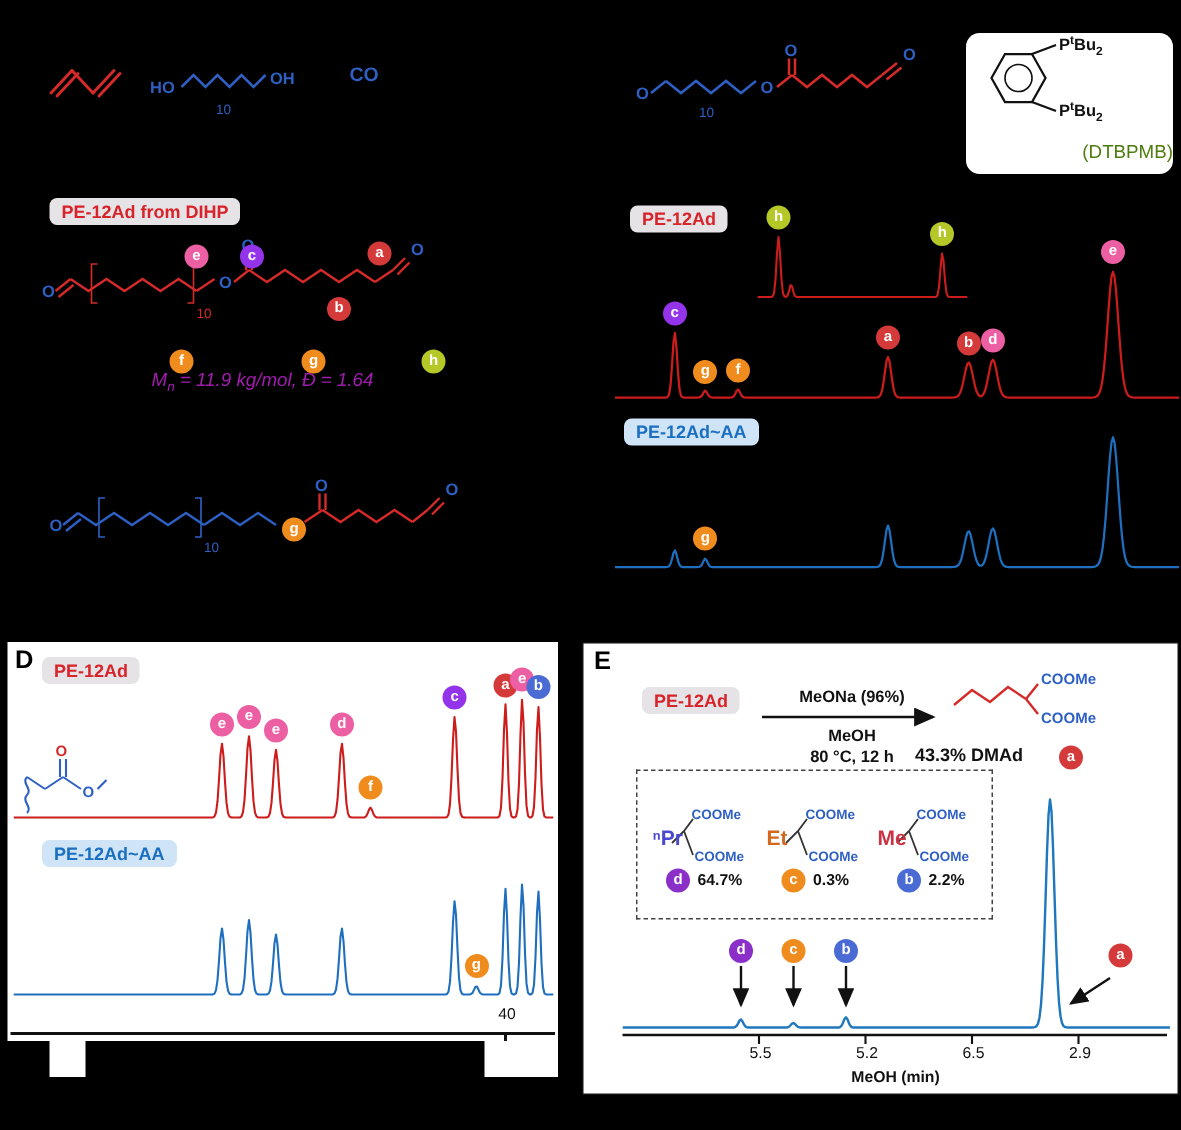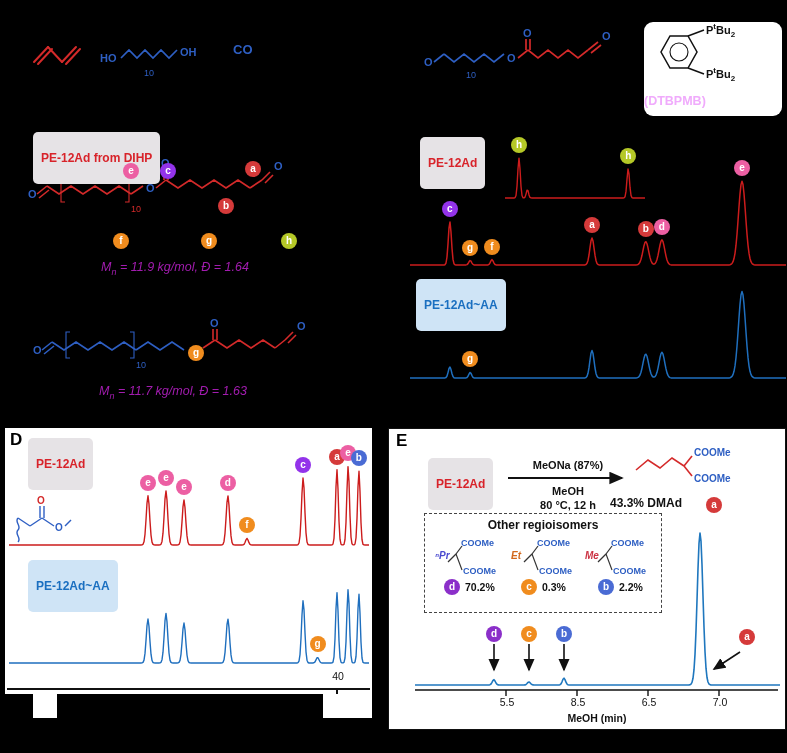--- a/index.html
+++ b/index.html
@@ -3,40 +3,40 @@
 <meta charset="utf-8">
 <style>
   *{margin:0;padding:0;box-sizing:border-box}
   body{background:#000;font-family:"Liberation Sans",sans-serif}
   #fig{position:relative;width:787px;height:753px;background:#000;overflow:hidden}
   .abs{position:absolute}
   svg{font-family:"Liberation Sans",sans-serif}
   .panel{position:absolute;background:#fff}
   .circ{position:absolute;width:16px;height:16px;border-radius:50%;color:#fff;font-size:10px;
         font-weight:bold;display:flex;align-items:center;justify-content:center;line-height:1;z-index:30}
-  .badge{position:absolute;border-radius:5px;padding:19px 8px;font-size:12px;font-weight:bold;white-space:nowrap;z-index:20}
+  .badge{position:absolute;border-radius:5px;padding:2px 8px;font-size:12px;font-weight:bold;white-space:nowrap;z-index:20}
   .badge.red{background:#e6e3e6;color:#d8232a}
   .badge.blue{background:#cfe4f6;color:#1a6fc0}
   .letter{position:absolute;font-size:17px;font-weight:bold;color:#000;z-index:20}
   .mn{position:absolute;color:#a21caf;font-size:12.5px;font-style:italic;text-align:center;z-index:20}
   .mn sub{font-size:9px}
   .cond{position:absolute;font-size:11px;font-weight:600;color:#111;text-align:center;z-index:20}
   .tick{position:absolute;font-size:10.5px;color:#111;text-align:center;z-index:20}
   .axlab{display:block;width:100%;text-align:center;font-size:11px;color:#111}
   .yield{position:absolute;font-size:12px;font-weight:bold;color:#111;white-space:nowrap;z-index:20}
   .inset{position:absolute;border:1.5px dashed #444;background:#fff;z-index:15}
   .insettitle{position:absolute;top:4px;left:0;width:100%;text-align:center;font-size:12px;font-weight:bold;color:#111}
   .col{position:absolute;width:72px;height:46px}
   .coome{position:absolute;font-size:9px;font-weight:bold;color:#2e5fc3;white-space:nowrap}
-  .prefix{position:absolute;font-size:10px;font-weight:bold;font-style:italic;white-space:nowrap}
+  .prefix{position:absolute;font-size:14px;font-weight:bold;white-space:nowrap}
   .pct{position:absolute;font-size:10.5px;font-weight:bold;color:#111}
   .ptbu{position:absolute;font-size:11px;font-weight:bold;color:#111;z-index:20}
   .ptbu sup,.ptbu sub{font-size:8px}
   .ligbox{position:absolute;background:#fff;border-radius:9px;z-index:5}
-  .ligname{position:absolute;font-size:12.5px;font-weight:bold;color:#f0abfc;text-align:left;z-index:20}
+  .ligname{position:absolute;font-size:12.5px;font-weight:normal;color:#4d7c0f;text-align:right;z-index:20}
   .cotxt{position:absolute;font-size:13px;font-weight:bold;color:#2e5fc3;z-index:20}
   .line{position:absolute;background:#111;z-index:18}
   .ao{font-size:11px;font-weight:bold;fill:#2e5fc3}
   .subt{font-size:9px;fill:#2e5fc3}
   .subtr{font-size:9px;fill:#d42a2a}
 </style>
 </head>
 <body>
 
 <div id="fig">
@@ -120,21 +120,21 @@
       <line x1="222" y1="32" x2="234" y2="24"></line>
       <line x1="234" y1="24" x2="242" y2="16"></line>
         <line x1="237" y1="27" x2="245" y2="19"></line>
     </g>
     <text class="subtr" x="103" y="56">10</text>
     <text class="ao" x="118" y="36">O</text>
     <text class="ao" x="133" y="11">O</text>
     <text class="ao" x="246" y="14">O</text>
   </svg>
 
-  <div class="mn" style="left:30px;top:260px;width:290px">
+  <div class="mn" style="left:30px;top:246px;width:290px">
     <span>M</span><sub>n</sub><span> = 11.9 kg/mol, Đ = 1.64</span>
   </div>
 
 
   <svg class="abs" style="left:33px;top:316px" width="285" height="74">
     <text class="ao" x="0" y="38">O</text>
     <g stroke="#2e5fc3" stroke-width="1.6" fill="none">
       <line x1="9" y1="34" x2="19" y2="26"></line>
         <line x1="11" y1="38" x2="21" y2="30"></line>
       <polyline points="19,26 31,34 43,26 55,34 67,26 79,34 91,26 103,34"></polyline>
@@ -150,23 +150,20 @@
         <line x1="184" y1="24" x2="184" y2="13"></line>
       <polyline points="182,24 194,32 206,24 218,32 230,24 242,32"></polyline>
       <line x1="242" y1="32" x2="252" y2="24"></line>
       <line x1="252" y1="24" x2="260" y2="16"></line>
         <line x1="255" y1="27" x2="263" y2="19"></line>
     </g>
     <text class="ao" x="177" y="11">O</text>
     <text class="ao" x="264" y="14">O</text>
   </svg>
 
-  <div class="mn" style="left:28px;top:384px;width:290px">
-    <span>M</span><sub>n</sub><span> = 11.7 kg/mol, Đ = 1.63</span>
-  </div>
 
   <svg id="svg-c-red" class="abs" style="left:410px;top:138px" width="376" height="130">
       <path d="M0,127 L0,127.0 L1,127.0 L2,127.0 L3,127.0 L4,127.0 L5,127.0 L6,127.0 L7,127.0 L8,127.0 L9,127.0 L10,127.0 L11,127.0 L12,127.0 L13,127.0 L14,127.0 L15,127.0 L16,127.0 L17,127.0 L18,127.0 L19,127.0 L20,127.0 L21,127.0 L22,127.0 L23,127.0 L24,127.0 L25,127.0 L26,127.0 L27,127.0 L28,127.0 L29,127.0 L30,127.0 L31,127.0 L32,127.0 L33,127.0 L34,127.0 L35,126.7 L36,125.0 L37,119.0 L38,105.8 L39,89.9 L40,84.0 L41,94.0 L42,110.3 L43,121.4 L44,125.8 L45,126.8 L46,127.0 L47,127.0 L48,127.0 L49,127.0 L50,127.0 L51,127.0 L52,127.0 L53,127.0 L54,127.0 L55,127.0 L56,126.9 L57,126.6 L58,125.6 L59,123.8 L60,122.5 L61,123.2 L62,125.1 L63,126.4 L64,126.9 L65,127.0 L66,127.0 L67,127.0 L68,127.0 L69,127.0 L70,127.0 L71,127.0 L72,127.0 L73,127.0 L74,127.0 L75,127.0 L76,127.0 L77,127.0 L78,126.9 L79,126.4 L80,124.9 L81,122.7 L82,121.6 L83,122.9 L84,125.1 L85,126.5 L86,126.9 L87,127.0 L88,127.0 L89,127.0 L90,127.0 L91,127.0 L92,127.0 L93,127.0 L94,127.0 L95,127.0 L96,127.0 L97,127.0 L98,127.0 L99,127.0 L100,127.0 L101,127.0 L102,127.0 L103,127.0 L104,127.0 L105,127.0 L106,127.0 L107,127.0 L108,127.0 L109,127.0 L110,127.0 L111,127.0 L112,127.0 L113,127.0 L114,127.0 L115,127.0 L116,127.0 L117,127.0 L118,127.0 L119,127.0 L120,127.0 L121,127.0 L122,127.0 L123,127.0 L124,127.0 L125,127.0 L126,127.0 L127,127.0 L128,127.0 L129,127.0 L130,127.0 L131,127.0 L132,127.0 L133,127.0 L134,127.0 L135,127.0 L136,127.0 L137,127.0 L138,127.0 L139,127.0 L140,127.0 L141,127.0 L142,127.0 L143,127.0 L144,127.0 L145,127.0 L146,127.0 L147,127.0 L148,127.0 L149,127.0 L150,127.0 L151,127.0 L152,127.0 L153,127.0 L154,127.0 L155,127.0 L156,127.0 L157,127.0 L158,127.0 L159,127.0 L160,127.0 L161,127.0 L162,127.0 L163,127.0 L164,127.0 L165,127.0 L166,127.0 L167,127.0 L168,127.0 L169,127.0 L170,127.0 L171,127.0 L172,127.0 L173,127.0 L174,127.0 L175,126.9 L176,126.5 L177,125.3 L178,122.4 L179,117.0 L180,109.6 L181,102.8 L182,100.0 L183,102.9 L184,109.8 L185,117.2 L186,122.5 L187,125.4 L188,126.5 L189,126.9 L190,127.0 L191,127.0 L192,127.0 L193,127.0 L194,127.0 L195,127.0 L196,127.0 L197,127.0 L198,127.0 L199,127.0 L200,127.0 L201,127.0 L202,127.0 L203,127.0 L204,127.0 L205,127.0 L206,127.0 L207,127.0 L208,127.0 L209,127.0 L210,127.0 L211,127.0 L212,127.0 L213,127.0 L214,127.0 L215,127.0 L216,127.0 L217,127.0 L218,127.0 L219,127.0 L220,127.0 L221,127.0 L222,127.0 L223,127.0 L224,127.0 L225,127.0 L226,126.9 L227,126.8 L228,126.5 L229,125.6 L230,124.0 L231,121.3 L232,117.3 L233,112.4 L234,107.7 L235,104.4 L236,103.7 L237,105.8 L238,109.9 L239,114.9 L240,119.4 L241,122.8 L242,124.9 L243,125.9 L244,126.2 L245,125.6 L246,124.1 L247,121.4 L248,117.4 L249,112.2 L250,107.0 L251,103.1 L252,101.8 L253,103.6 L254,107.8 L255,113.1 L256,118.1 L257,122.0 L258,124.5 L259,125.9 L260,126.6 L261,126.9 L262,127.0 L263,127.0 L264,127.0 L265,127.0 L266,127.0 L267,127.0 L268,127.0 L269,127.0 L270,127.0 L271,127.0 L272,127.0 L273,127.0 L274,127.0 L275,127.0 L276,127.0 L277,127.0 L278,127.0 L279,127.0 L280,127.0 L281,127.0 L282,127.0 L283,127.0 L284,127.0 L285,127.0 L286,127.0 L287,127.0 L288,127.0 L289,127.0 L290,127.0 L291,127.0 L292,127.0 L293,127.0 L294,127.0 L295,127.0 L296,127.0 L297,127.0 L298,127.0 L299,127.0 L300,127.0 L301,127.0 L302,127.0 L303,127.0 L304,127.0 L305,127.0 L306,127.0 L307,127.0 L308,127.0 L309,127.0 L310,127.0 L311,127.0 L312,127.0 L313,127.0 L314,127.0 L315,127.0 L316,127.0 L317,127.0 L318,127.0 L319,126.9 L320,126.7 L321,126.3 L322,125.5 L323,123.7 L324,120.6 L325,115.3 L326,107.2 L327,96.3 L328,83.0 L329,68.7 L330,55.8 L331,46.6 L332,43.3 L333,46.5 L334,55.6 L335,68.5 L336,82.8 L337,96.1 L338,107.1 L339,115.2 L340,120.5 L341,123.7 L342,125.5 L343,126.3 L344,126.7 L345,126.9 L346,127.0 L347,127.0 L348,127.0 L349,127.0 L350,127.0 L351,127.0 L352,127.0 L353,127.0 L354,127.0 L355,127.0 L356,127.0 L357,127.0 L358,127.0 L359,127.0 L360,127.0 L361,127.0 L362,127.0 L363,127.0 L364,127.0 L365,127.0 L366,127.0 L367,127.0 L368,127.0 L369,127.0 L370,127.0 L371,127.0 L372,127.0 L373,127.0 L374,127.0 L375,127.0 L376,127.0" fill="none" stroke="#cc1c1c" stroke-width="1.5" stroke-linejoin="round"></path>
     </svg>
   <svg id="svg-c-inset" class="abs" style="left:505px;top:143px" width="140" height="58">
       <path d="M0,55 L0,55.0 L1,55.0 L2,55.0 L3,55.0 L4,55.0 L5,55.0 L6,55.0 L7,55.0 L8,55.0 L9,55.0 L10,54.7 L11,52.5 L12,43.4 L13,25.7 L14,15.1 L15,25.7 L16,43.4 L17,52.5 L18,54.7 L19,54.9 L20,54.1 L21,51.1 L22,47.1 L23,47.7 L24,51.9 L25,54.4 L26,54.9 L27,55.0 L28,55.0 L29,55.0 L30,55.0 L31,55.0 L32,55.0 L33,55.0 L34,55.0 L35,55.0 L36,55.0 L37,55.0 L38,55.0 L39,55.0 L40,55.0 L41,55.0 L42,55.0 L43,55.0 L44,55.0 L45,55.0 L46,55.0 L47,55.0 L48,55.0 L49,55.0 L50,55.0 L51,55.0 L52,55.0 L53,55.0 L54,55.0 L55,55.0 L56,55.0 L57,55.0 L58,55.0 L59,55.0 L60,55.0 L61,55.0 L62,55.0 L63,55.0 L64,55.0 L65,55.0 L66,55.0 L67,55.0 L68,55.0 L69,55.0 L70,55.0 L71,55.0 L72,55.0 L73,55.0 L74,55.0 L75,55.0 L76,55.0 L77,55.0 L78,55.0 L79,55.0 L80,55.0 L81,55.0 L82,55.0 L83,55.0 L84,55.0 L85,55.0 L86,55.0 L87,55.0 L88,55.0 L89,55.0 L90,55.0 L91,55.0 L92,55.0 L93,55.0 L94,55.0 L95,55.0 L96,55.0 L97,55.0 L98,55.0 L99,55.0 L100,55.0 L101,55.0 L102,55.0 L103,55.0 L104,55.0 L105,55.0 L106,55.0 L107,55.0 L108,55.0 L109,55.0 L110,55.0 L111,55.0 L112,55.0 L113,55.0 L114,55.0 L115,55.0 L116,55.0 L117,55.0 L118,55.0 L119,54.9 L120,53.8 L121,48.4 L122,36.1 L123,26.0 L124,30.9 L125,44.2 L126,52.4 L127,54.7 L128,55.0 L129,55.0 L130,55.0 L131,55.0 L132,55.0 L133,55.0 L134,55.0 L135,55.0 L136,55.0 L137,55.0 L138,55.0 L139,55.0 L140,55.0" fill="none" stroke="#cc1c1c" stroke-width="1.4" stroke-linejoin="round"></path>
     </svg>
   <svg id="svg-c-blue" class="abs" style="left:410px;top:252px" width="376" height="130">
       <path d="M0,126 L0,126.0 L1,126.0 L2,126.0 L3,126.0 L4,126.0 L5,126.0 L6,126.0 L7,126.0 L8,126.0 L9,126.0 L10,126.0 L11,126.0 L12,126.0 L13,126.0 L14,126.0 L15,126.0 L16,126.0 L17,126.0 L18,126.0 L19,126.0 L20,126.0 L21,126.0 L22,126.0 L23,126.0 L24,126.0 L25,126.0 L26,126.0 L27,126.0 L28,126.0 L29,126.0 L30,126.0 L31,126.0 L32,126.0 L33,126.0 L34,126.0 L35,125.9 L36,125.5 L37,124.0 L38,120.6 L39,116.5 L40,115.0 L41,117.6 L42,121.7 L43,124.6 L44,125.7 L45,126.0 L46,126.0 L47,126.0 L48,126.0 L49,126.0 L50,126.0 L51,126.0 L52,126.0 L53,126.0 L54,126.0 L55,126.0 L56,125.9 L57,125.5 L58,124.3 L59,122.1 L60,120.5 L61,121.4 L62,123.6 L63,125.3 L64,125.9 L65,126.0 L66,126.0 L67,126.0 L68,126.0 L69,126.0 L70,126.0 L71,126.0 L72,126.0 L73,126.0 L74,126.0 L75,126.0 L76,126.0 L77,126.0 L78,126.0 L79,126.0 L80,126.0 L81,126.0 L82,126.0 L83,126.0 L84,126.0 L85,126.0 L86,126.0 L87,126.0 L88,126.0 L89,126.0 L90,126.0 L91,126.0 L92,126.0 L93,126.0 L94,126.0 L95,126.0 L96,126.0 L97,126.0 L98,126.0 L99,126.0 L100,126.0 L101,126.0 L102,126.0 L103,126.0 L104,126.0 L105,126.0 L106,126.0 L107,126.0 L108,126.0 L109,126.0 L110,126.0 L111,126.0 L112,126.0 L113,126.0 L114,126.0 L115,126.0 L116,126.0 L117,126.0 L118,126.0 L119,126.0 L120,126.0 L121,126.0 L122,126.0 L123,126.0 L124,126.0 L125,126.0 L126,126.0 L127,126.0 L128,126.0 L129,126.0 L130,126.0 L131,126.0 L132,126.0 L133,126.0 L134,126.0 L135,126.0 L136,126.0 L137,126.0 L138,126.0 L139,126.0 L140,126.0 L141,126.0 L142,126.0 L143,126.0 L144,126.0 L145,126.0 L146,126.0 L147,126.0 L148,126.0 L149,126.0 L150,126.0 L151,126.0 L152,126.0 L153,126.0 L154,126.0 L155,126.0 L156,126.0 L157,126.0 L158,126.0 L159,126.0 L160,126.0 L161,126.0 L162,126.0 L163,126.0 L164,126.0 L165,126.0 L166,126.0 L167,126.0 L168,126.0 L169,126.0 L170,126.0 L171,126.0 L172,126.0 L173,126.0 L174,126.0 L175,125.9 L176,125.5 L177,124.3 L178,121.3 L179,115.7 L180,108.2 L181,101.2 L182,98.4 L183,101.4 L184,108.4 L185,116.0 L186,121.4 L187,124.3 L188,125.5 L189,125.9 L190,126.0 L191,126.0 L192,126.0 L193,126.0 L194,126.0 L195,126.0 L196,126.0 L197,126.0 L198,126.0 L199,126.0 L200,126.0 L201,126.0 L202,126.0 L203,126.0 L204,126.0 L205,126.0 L206,126.0 L207,126.0 L208,126.0 L209,126.0 L210,126.0 L211,126.0 L212,126.0 L213,126.0 L214,126.0 L215,126.0 L216,126.0 L217,126.0 L218,126.0 L219,126.0 L220,126.0 L221,126.0 L222,126.0 L223,126.0 L224,126.0 L225,126.0 L226,125.9 L227,125.8 L228,125.4 L229,124.6 L230,123.0 L231,120.2 L232,116.1 L233,111.1 L234,106.3 L235,102.9 L236,102.2 L237,104.3 L238,108.6 L239,113.6 L240,118.3 L241,121.7 L242,123.9 L243,124.9 L244,125.1 L245,124.6 L246,123.1 L247,120.3 L248,116.1 L249,110.9 L250,105.5 L251,101.6 L252,100.3 L253,102.1 L254,106.3 L255,111.8 L256,116.9 L257,120.9 L258,123.4 L259,124.9 L260,125.6 L261,125.9 L262,126.0 L263,126.0 L264,126.0 L265,126.0 L266,126.0 L267,126.0 L268,126.0 L269,126.0 L270,126.0 L271,126.0 L272,126.0 L273,126.0 L274,126.0 L275,126.0 L276,126.0 L277,126.0 L278,126.0 L279,126.0 L280,126.0 L281,126.0 L282,126.0 L283,126.0 L284,126.0 L285,126.0 L286,126.0 L287,126.0 L288,126.0 L289,126.0 L290,126.0 L291,126.0 L292,126.0 L293,126.0 L294,126.0 L295,126.0 L296,126.0 L297,126.0 L298,126.0 L299,126.0 L300,126.0 L301,126.0 L302,126.0 L303,126.0 L304,126.0 L305,126.0 L306,126.0 L307,126.0 L308,126.0 L309,126.0 L310,126.0 L311,126.0 L312,126.0 L313,126.0 L314,126.0 L315,126.0 L316,126.0 L317,126.0 L318,126.0 L319,125.9 L320,125.7 L321,125.3 L322,124.4 L323,122.6 L324,119.3 L325,113.9 L326,105.6 L327,94.3 L328,80.5 L329,65.8 L330,52.4 L331,43.0 L332,39.5 L333,42.9 L334,52.2 L335,65.5 L336,80.3 L337,94.1 L338,105.4 L339,113.8 L340,119.3 L341,122.6 L342,124.4 L343,125.3 L344,125.7 L345,125.9 L346,126.0 L347,126.0 L348,126.0 L349,126.0 L350,126.0 L351,126.0 L352,126.0 L353,126.0 L354,126.0 L355,126.0 L356,126.0 L357,126.0 L358,126.0 L359,126.0 L360,126.0 L361,126.0 L362,126.0 L363,126.0 L364,126.0 L365,126.0 L366,126.0 L367,126.0 L368,126.0 L369,126.0 L370,126.0 L371,126.0 L372,126.0 L373,126.0 L374,126.0 L375,126.0 L376,126.0" fill="none" stroke="#1f6fbe" stroke-width="1.5" stroke-linejoin="round"></path>
     </svg>
@@ -196,38 +193,37 @@
   <div class="badge blue" style="left:28px;top:560px">PE-12Ad~AA</div>
   <svg id="svg-d-blue" class="abs" style="left:9px;top:576px" width="360" height="92">
       <path d="M0,87 L0,87.0 L1,87.0 L2,87.0 L3,87.0 L4,87.0 L5,87.0 L6,87.0 L7,87.0 L8,87.0 L9,87.0 L10,87.0 L11,87.0 L12,87.0 L13,87.0 L14,87.0 L15,87.0 L16,87.0 L17,87.0 L18,87.0 L19,87.0 L20,87.0 L21,87.0 L22,87.0 L23,87.0 L24,87.0 L25,87.0 L26,87.0 L27,87.0 L28,87.0 L29,87.0 L30,87.0 L31,87.0 L32,87.0 L33,87.0 L34,87.0 L35,87.0 L36,87.0 L37,87.0 L38,87.0 L39,87.0 L40,87.0 L41,87.0 L42,87.0 L43,87.0 L44,87.0 L45,87.0 L46,87.0 L47,87.0 L48,87.0 L49,87.0 L50,87.0 L51,87.0 L52,87.0 L53,87.0 L54,87.0 L55,87.0 L56,87.0 L57,87.0 L58,87.0 L59,87.0 L60,87.0 L61,87.0 L62,87.0 L63,87.0 L64,87.0 L65,87.0 L66,87.0 L67,87.0 L68,87.0 L69,87.0 L70,87.0 L71,87.0 L72,87.0 L73,87.0 L74,87.0 L75,87.0 L76,87.0 L77,87.0 L78,87.0 L79,87.0 L80,87.0 L81,87.0 L82,87.0 L83,87.0 L84,87.0 L85,87.0 L86,87.0 L87,87.0 L88,87.0 L89,87.0 L90,87.0 L91,87.0 L92,87.0 L93,87.0 L94,87.0 L95,87.0 L96,87.0 L97,87.0 L98,87.0 L99,87.0 L100,87.0 L101,87.0 L102,87.0 L103,87.0 L104,87.0 L105,87.0 L106,87.0 L107,87.0 L108,87.0 L109,87.0 L110,87.0 L111,87.0 L112,87.0 L113,87.0 L114,87.0 L115,87.0 L116,87.0 L117,87.0 L118,87.0 L119,87.0 L120,87.0 L121,87.0 L122,87.0 L123,87.0 L124,87.0 L125,87.0 L126,87.0 L127,87.0 L128,87.0 L129,87.0 L130,87.0 L131,87.0 L132,87.0 L133,86.9 L134,86.4 L135,84.1 L136,77.4 L137,64.4 L138,49.5 L139,43.0 L140,50.5 L141,65.6 L142,78.2 L143,84.4 L144,86.5 L145,86.9 L146,87.0 L147,87.0 L148,87.0 L149,87.0 L150,87.0 L151,86.9 L152,86.3 L153,83.7 L154,76.2 L155,61.5 L156,44.7 L157,37.4 L158,45.9 L159,62.9 L160,77.0 L161,84.1 L162,86.4 L163,86.9 L164,87.0 L165,87.0 L166,87.0 L167,87.0 L168,87.0 L169,86.9 L170,86.4 L171,84.4 L172,78.3 L173,66.5 L174,52.9 L175,47.0 L176,53.8 L177,67.6 L178,79.0 L179,84.6 L180,86.5 L181,86.9 L182,87.0 L183,87.0 L184,87.0 L185,87.0 L186,87.0 L187,87.0 L188,87.0 L189,87.0 L190,87.0 L191,87.0 L192,87.0 L193,87.0 L194,87.0 L195,87.0 L196,87.0 L197,87.0 L198,87.0 L199,87.0 L200,87.0 L201,87.0 L202,87.0 L203,87.0 L204,87.0 L205,87.0 L206,87.0 L207,87.0 L208,87.0 L209,87.0 L210,87.0 L211,87.0 L212,87.0 L213,86.9 L214,86.3 L215,83.8 L216,76.6 L217,63.2 L218,48.5 L219,43.1 L220,51.6 L221,66.8 L222,78.9 L223,84.7 L224,86.5 L225,86.9 L226,87.0 L227,87.0 L228,87.0 L229,87.0 L230,87.0 L231,87.0 L232,87.0 L233,87.0 L234,87.0 L235,87.0 L236,87.0 L237,87.0 L238,87.0 L239,87.0 L240,87.0 L241,87.0 L242,87.0 L243,87.0 L244,87.0 L245,87.0 L246,87.0 L247,87.0 L248,87.0 L249,87.0 L250,87.0 L251,87.0 L252,87.0 L253,87.0 L254,87.0 L255,87.0 L256,87.0 L257,87.0 L258,87.0 L259,87.0 L260,87.0 L261,87.0 L262,87.0 L263,87.0 L264,87.0 L265,87.0 L266,87.0 L267,87.0 L268,87.0 L269,87.0 L270,87.0 L271,87.0 L272,87.0 L273,87.0 L274,87.0 L275,87.0 L276,87.0 L277,87.0 L278,87.0 L279,87.0 L280,87.0 L281,87.0 L282,87.0 L283,87.0 L284,87.0 L285,87.0 L286,87.0 L287,87.0 L288,87.0 L289,86.7 L290,85.1 L291,78.6 L292,62.3 L293,38.8 L294,24.8 L295,33.8 L296,56.9 L297,75.8 L298,84.2 L299,86.5 L300,87.0 L301,87.0 L302,87.0 L303,87.0 L304,87.0 L305,86.7 L306,85.9 L307,83.9 L308,81.8 L309,81.7 L310,83.8 L311,85.8 L312,86.7 L313,87.0 L314,87.0 L315,87.0 L316,87.0 L317,87.0 L318,87.0 L319,87.0 L320,87.0 L321,87.0 L322,87.0 L323,86.9 L324,86.1 L325,80.8 L326,62.7 L327,32.5 L328,16.6 L329,34.8 L330,64.8 L331,81.6 L332,86.2 L333,86.9 L334,86.9 L335,86.3 L336,82.0 L337,65.8 L338,35.0 L339,13.7 L340,27.6 L341,59.4 L342,79.6 L343,85.9 L344,86.9 L345,86.9 L346,86.0 L347,80.5 L348,62.2 L349,32.6 L350,18.3 L351,37.2 L352,66.2 L353,82.0 L354,86.3 L355,86.9 L356,87.0 L357,87.0 L358,87.0 L359,87.0 L360,87.0" fill="none" stroke="#1f6fbe" stroke-width="1.4" stroke-linejoin="round"></path>
     </svg>
   <div class="line" style="left:7px;top:688px;width:363px;height:2px"></div>
   <div class="line" style="left:336px;top:690px;width:2px;height:4px"></div>
   <div class="tick" style="left:323px;top:670px;width:30px">40</div>
 
   <div class="letter" style="left:396px;top:431px">E</div>
   <div class="badge red" style="left:428px;top:458px">PE-12Ad</div>
-  <div class="cond" style="left:506px;top:459px;width:124px">MeONa (87%)</div>
+  <div class="cond" style="left:506px;top:459px;width:124px">MeONa (96%)</div>
   <div class="cond" style="left:506px;top:485px;width:124px">MeOH</div>
   <div class="cond" style="left:506px;top:499px;width:124px">80 °C, 12 h</div>
 
   <svg class="abs" style="left:628px;top:436px;z-index:19" width="158" height="60">
     <g stroke="#d42a2a" stroke-width="1.6" fill="none">
       <polyline points="8,34 20,24 32,32 44,22 56,30"></polyline>
       <line x1="56" y1="30" x2="64" y2="20"></line>
       <line x1="56" y1="30" x2="64" y2="40"></line>
     </g>
     <text x="66" y="20" style="font-size:10px;font-weight:bold" fill="#2e5fc3">COOMe</text>
     <text x="66" y="46" style="font-size:10px;font-weight:bold" fill="#2e5fc3">COOMe</text>
   </svg>
 
   <div class="yield" style="left:610px;top:496px">43.3% DMAd</div>
 
   <div class="inset" style="left:424px;top:513px;width:238px;height:100px">
-    <div class="insettitle">Other regioisomers</div>
 
     <div class="col" style="left:10px;top:24px">
       <svg width="72" height="46">
         <g stroke="#333" stroke-width="1.2" fill="none">
           <line x1="13" y1="24" x2="21" y2="16"></line>
             <line x1="21" y1="16" x2="27" y2="8"></line>
             <line x1="21" y1="16" x2="27" y2="32"></line>
         </g>
       </svg>
       <span class="prefix" style="left: 0px; top: 12px; color: rgb(74, 74, 208);" fill="#4a4ad0">ⁿPr</span>
@@ -252,21 +248,21 @@
           <line x1="13" y1="24" x2="21" y2="16"></line>
             <line x1="21" y1="16" x2="27" y2="8"></line>
             <line x1="21" y1="16" x2="27" y2="32"></line>
         </g>
       </svg>
       <span class="prefix" style="left: 0px; top: 12px; color: rgb(204, 51, 68);" fill="#cc3344">Me</span>
       <span class="coome" style="left:26px;top:0">COOMe</span>
       <span class="coome" style="left:28px;top:28px">COOMe</span>
     </div>
 
-    <span class="pct" style="left:40px;top:67px">70.2%</span>
+    <span class="pct" style="left:40px;top:67px">64.7%</span>
     <span class="pct" style="left:117px;top:67px">0.3%</span>
     <span class="pct" style="left:194px;top:67px">2.2%</span>
   </div>
 
   <svg id="svg-e-gc" class="abs" style="left:415px;top:522px;z-index:16" width="365" height="170">
       <path d="M0,163 L0,163.0 L1,163.0 L2,163.0 L3,163.0 L4,163.0 L5,163.0 L6,163.0 L7,163.0 L8,163.0 L9,163.0 L10,163.0 L11,163.0 L12,163.0 L13,163.0 L14,163.0 L15,163.0 L16,163.0 L17,163.0 L18,163.0 L19,163.0 L20,163.0 L21,163.0 L22,163.0 L23,163.0 L24,163.0 L25,163.0 L26,163.0 L27,163.0 L28,163.0 L29,163.0 L30,163.0 L31,163.0 L32,163.0 L33,163.0 L34,163.0 L35,163.0 L36,163.0 L37,163.0 L38,163.0 L39,163.0 L40,163.0 L41,163.0 L42,163.0 L43,163.0 L44,163.0 L45,163.0 L46,163.0 L47,163.0 L48,163.0 L49,163.0 L50,163.0 L51,163.0 L52,163.0 L53,163.0 L54,163.0 L55,163.0 L56,163.0 L57,163.0 L58,163.0 L59,163.0 L60,163.0 L61,163.0 L62,163.0 L63,163.0 L64,163.0 L65,163.0 L66,163.0 L67,163.0 L68,163.0 L69,163.0 L70,163.0 L71,163.0 L72,163.0 L73,163.0 L74,163.0 L75,162.7 L76,162.0 L77,160.4 L78,158.4 L79,157.7 L80,159.0 L81,161.0 L82,162.3 L83,162.9 L84,163.0 L85,163.0 L86,163.0 L87,163.0 L88,163.0 L89,163.0 L90,163.0 L91,163.0 L92,163.0 L93,163.0 L94,163.0 L95,163.0 L96,163.0 L97,163.0 L98,163.0 L99,163.0 L100,163.0 L101,163.0 L102,163.0 L103,163.0 L104,163.0 L105,163.0 L106,163.0 L107,163.0 L108,163.0 L109,163.0 L110,162.9 L111,162.5 L112,161.5 L113,160.4 L114,160.0 L115,160.7 L116,161.8 L117,162.6 L118,162.9 L119,163.0 L120,163.0 L121,163.0 L122,163.0 L123,163.0 L124,163.0 L125,163.0 L126,163.0 L127,163.0 L128,163.0 L129,163.0 L130,163.0 L131,163.0 L132,163.0 L133,163.0 L134,163.0 L135,163.0 L136,163.0 L137,163.0 L138,163.0 L139,163.0 L140,163.0 L141,163.0 L142,163.0 L143,163.0 L144,163.0 L145,162.7 L146,161.8 L147,159.8 L148,157.3 L149,156.2 L150,157.6 L151,160.2 L152,162.0 L153,162.8 L154,163.0 L155,163.0 L156,163.0 L157,163.0 L158,163.0 L159,163.0 L160,163.0 L161,163.0 L162,163.0 L163,163.0 L164,163.0 L165,163.0 L166,163.0 L167,163.0 L168,163.0 L169,163.0 L170,163.0 L171,163.0 L172,163.0 L173,163.0 L174,163.0 L175,163.0 L176,163.0 L177,163.0 L178,163.0 L179,163.0 L180,163.0 L181,163.0 L182,163.0 L183,163.0 L184,163.0 L185,163.0 L186,163.0 L187,163.0 L188,163.0 L189,163.0 L190,163.0 L191,163.0 L192,163.0 L193,163.0 L194,163.0 L195,163.0 L196,163.0 L197,163.0 L198,163.0 L199,163.0 L200,163.0 L201,163.0 L202,163.0 L203,163.0 L204,163.0 L205,163.0 L206,163.0 L207,163.0 L208,163.0 L209,163.0 L210,163.0 L211,163.0 L212,163.0 L213,163.0 L214,163.0 L215,163.0 L216,163.0 L217,163.0 L218,163.0 L219,163.0 L220,163.0 L221,163.0 L222,163.0 L223,163.0 L224,163.0 L225,163.0 L226,163.0 L227,163.0 L228,163.0 L229,163.0 L230,163.0 L231,163.0 L232,163.0 L233,163.0 L234,163.0 L235,163.0 L236,163.0 L237,163.0 L238,163.0 L239,163.0 L240,163.0 L241,163.0 L242,163.0 L243,163.0 L244,163.0 L245,163.0 L246,163.0 L247,163.0 L248,163.0 L249,163.0 L250,163.0 L251,163.0 L252,163.0 L253,163.0 L254,163.0 L255,163.0 L256,163.0 L257,163.0 L258,163.0 L259,163.0 L260,163.0 L261,163.0 L262,163.0 L263,163.0 L264,163.0 L265,163.0 L266,163.0 L267,163.0 L268,163.0 L269,163.0 L270,163.0 L271,163.0 L272,163.0 L273,163.0 L274,162.9 L275,162.7 L276,162.1 L277,160.4 L278,156.3 L279,147.7 L280,132.4 L281,108.9 L282,78.5 L283,46.6 L284,21.4 L285,11.0 L286,19.1 L287,42.7 L288,74.3 L289,105.3 L290,129.8 L291,146.2 L292,155.5 L293,160.0 L294,162.0 L295,162.7 L296,162.9 L297,163.0 L298,163.0 L299,163.0 L300,163.0 L301,163.0 L302,163.0 L303,163.0 L304,163.0 L305,163.0 L306,163.0 L307,163.0 L308,163.0 L309,163.0 L310,163.0 L311,163.0 L312,163.0 L313,163.0 L314,163.0 L315,163.0 L316,163.0 L317,163.0 L318,163.0 L319,163.0 L320,163.0 L321,163.0 L322,163.0 L323,163.0 L324,163.0 L325,163.0 L326,163.0 L327,163.0 L328,163.0 L329,163.0 L330,163.0 L331,163.0 L332,163.0 L333,163.0 L334,163.0 L335,163.0 L336,163.0 L337,163.0 L338,163.0 L339,163.0 L340,163.0 L341,163.0 L342,163.0 L343,163.0 L344,163.0 L345,163.0 L346,163.0 L347,163.0 L348,163.0 L349,163.0 L350,163.0 L351,163.0 L352,163.0 L353,163.0 L354,163.0 L355,163.0 L356,163.0 L357,163.0 L358,163.0 L359,163.0 L360,163.0 L361,163.0 L362,163.0 L363,163.0 L364,163.0 L365,163.0" fill="none" stroke="#1f77be" stroke-width="1.6" stroke-linejoin="round"></path>
     </svg>
 
   <svg class="abs" style="left:388px;top:428px;z-index:18" width="398" height="302">
     <defs>
@@ -280,23 +276,23 @@
     <line x1="176" y1="216" x2="176" y2="242" stroke="#111" stroke-width="1.6" marker-end="url(#ah)"></line>
     <line x1="352" y1="224" x2="326" y2="241" stroke="#111" stroke-width="1.6" marker-end="url(#ah)"></line>
     <line x1="27" y1="262" x2="390" y2="262" stroke="#111" stroke-width="1.6"></line>
     <line x1="118" y1="262" x2="118" y2="268" stroke="#111" stroke-width="1.4"></line>
     <line x1="189" y1="262" x2="189" y2="268" stroke="#111" stroke-width="1.4"></line>
     <line x1="260" y1="262" x2="260" y2="268" stroke="#111" stroke-width="1.4"></line>
     <line x1="331" y1="262" x2="331" y2="268" stroke="#111" stroke-width="1.4"></line>
   </svg>
 
   <span class="tick" style="left:492px;top:696px;width:30px">5.5</span>
-  <span class="tick" style="left:563px;top:696px;width:30px">8.5</span>
+  <span class="tick" style="left:563px;top:696px;width:30px">5.2</span>
   <span class="tick" style="left:634px;top:696px;width:30px">6.5</span>
-  <span class="tick" style="left:705px;top:696px;width:30px">7.0</span>
+  <span class="tick" style="left:705px;top:696px;width:30px">2.9</span>
   <div class="tick" style="left:527px;top:712px;width:140px;font-weight:bold">MeOH (min)</div>
 
 <div class="circ" style="background: rgb(147, 51, 234); left: 441.856px; top: 200.8px;">c</div>
     <div class="circ" style="background: rgb(240, 140, 30); left: 462.16px; top: 239.5px;">g</div>
     <div class="circ" style="background: rgb(240, 140, 30); left: 483.968px; top: 238.6px;">f</div>
     <div class="circ" style="background: rgb(213, 58, 58); left: 583.984px; top: 217px;">a</div>
     <div class="circ" style="background: rgb(213, 58, 58); left: 637.752px; top: 220.6px;">b</div>
     <div class="circ" style="background: rgb(236, 95, 163); left: 653.92px; top: 218.8px;">d</div>
     <div class="circ" style="background: rgb(236, 95, 163); left: 734.008px; top: 160.3px;">e</div>
     <div class="circ" style="background: rgb(181, 200, 39); left: 511px; top: 137.1px;">h</div>

